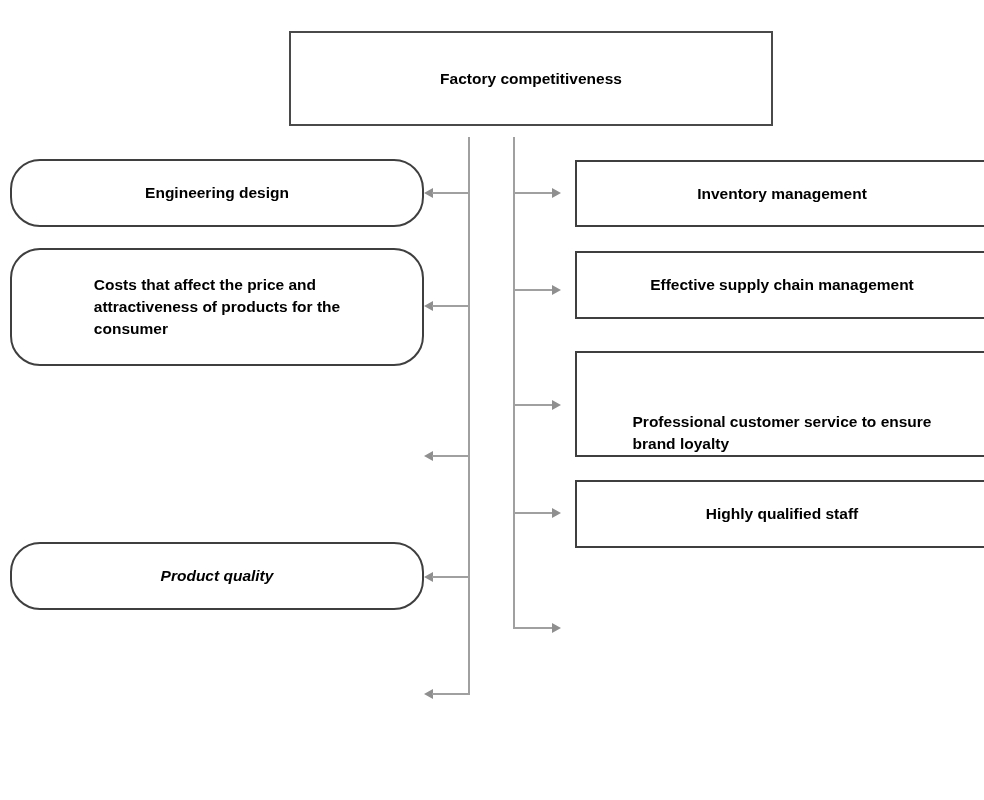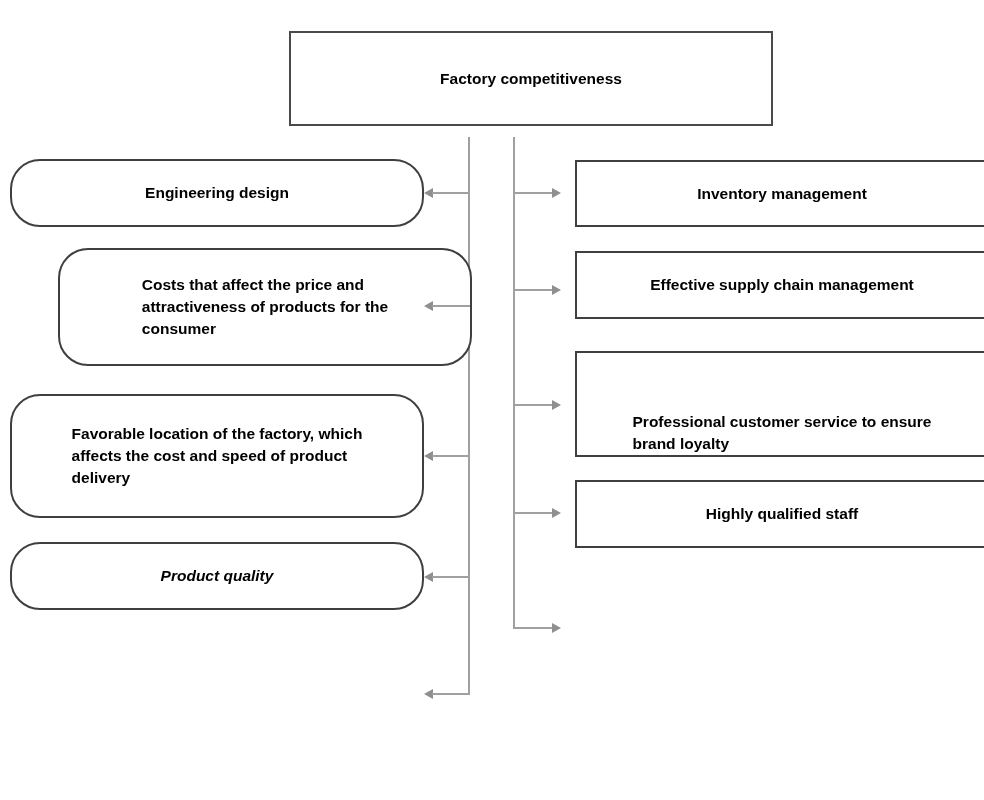--- a/index.html
+++ b/index.html
@@ -76,29 +76,24 @@
   <div class="box root-box center">
     <span class="txt">Factory competitiveness</span>
   </div>
 
   <div class="vline" id="vline-left"></div>
   <div class="vline" id="vline-right"></div>
 
   <div class="box lcol center" style="top:159px; height:68px;">
     <span class="txt">Engineering design</span>
   </div>
-  <div class="box lcol" style="top:248px; height:118px;margin-left:48px;">
+  <div class="box lcol" style="top:248px; height:118px;">
     <span class="txt">Costs that affect the price and
 attractiveness of products for the
 consumer</span>
-  </div>
-  <div class="box lcol" style="top:394px; height:124px;">
-    <span class="txt">Favorable location of the factory, which
-affects the cost and speed of product
-delivery</span>
   </div>
   <div class="box lcol center" style="top:542px; height:68px;font-style:italic;">
     <span class="txt">Product quality</span>
   </div>
 
   <div class="box rcol center" style="top:160px; height:67px;">
     <span class="txt">Inventory management</span>
   </div>
   <div class="box rcol center" style="top:251px; height:68px;">
     <span class="txt">Effective supply chain management</span>

